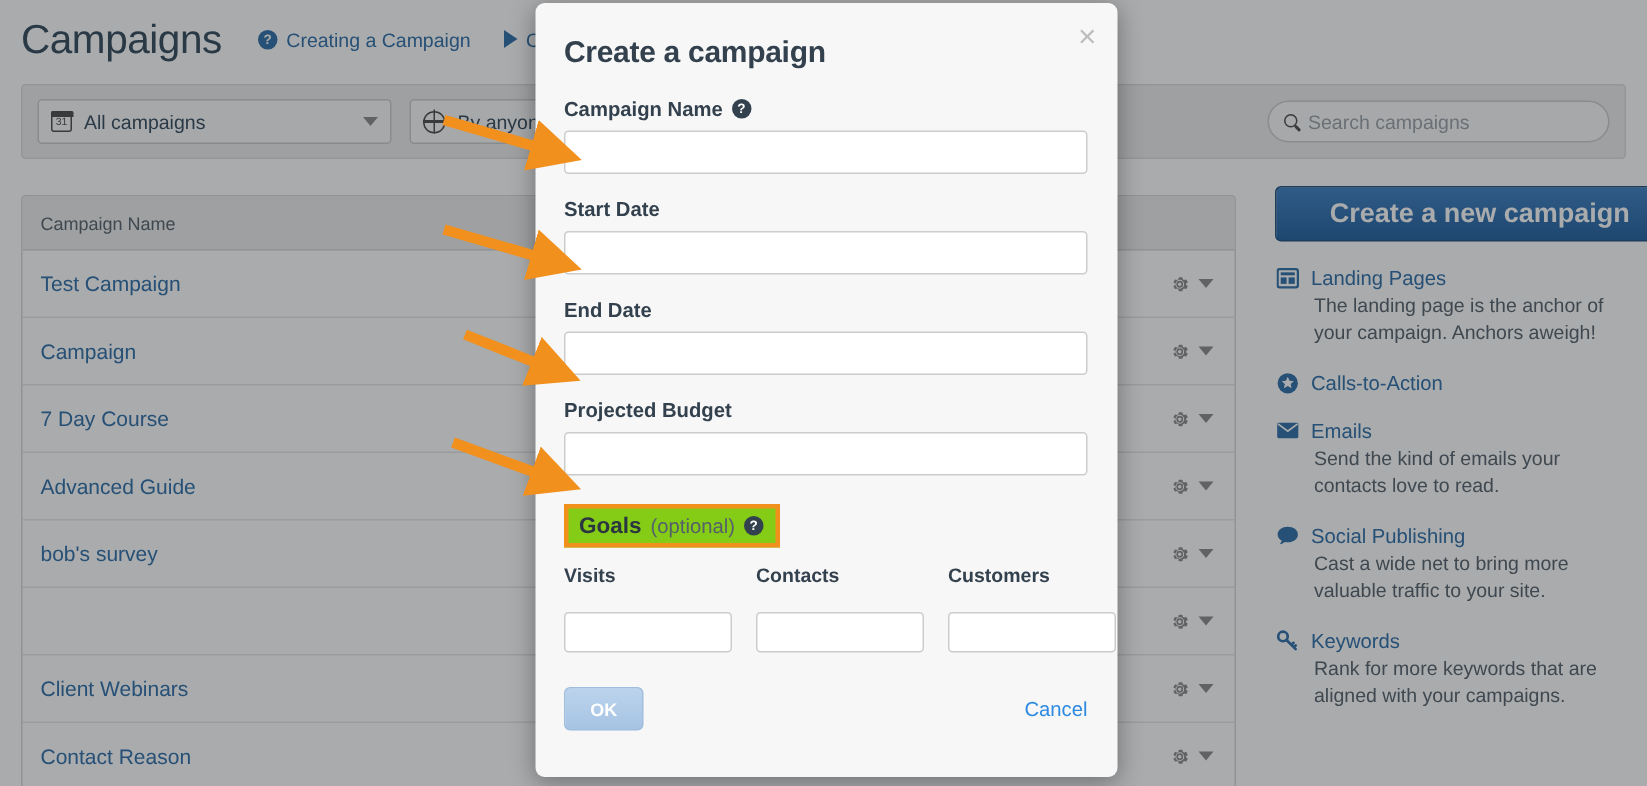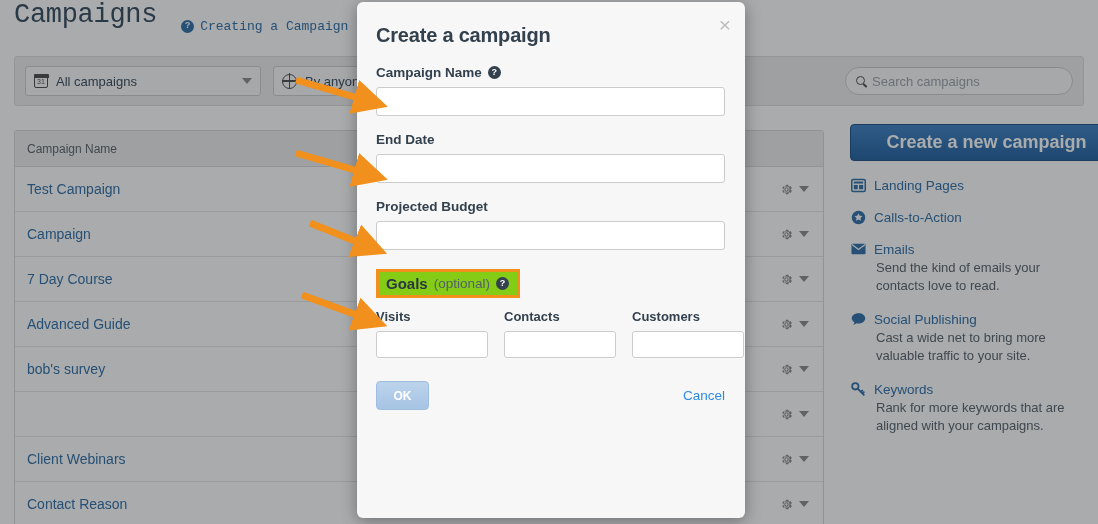--- a/index.html
+++ b/index.html
@@ -24,21 +24,21 @@
     position: absolute;
     inset: 0;
     background: #ffffff;
   }
 
   .page-header {
     position: absolute;
     left: 0; top: 0;
     width: 992px; height: 52px;
     display: flex;
-    font-family: Liberation Mono, monospace;
+    align-items: center;
   }
 
   .page-title {
     margin-left: 14px;
     font-size: 27px;
     color: #33475b;
     font-weight: normal;
     letter-spacing: -0.3px;
   }
 
@@ -414,21 +414,21 @@
 
   .goals-row {
     display: flex;
     gap: 16px;
   }
   .goal-col { width: 112px; }
   .goal-label {
     font-size: 13px;
     font-weight: bold;
     color: #33414e;
-    margin-bottom: 7px;
+    margin-bottom: 17px;
   }
   .goal-input {
     width: 112px; height: 27px;
     background: #ffffff;
     border: 1px solid #cccccc;
     border-radius: 3px;
     font-family: "Liberation Sans", sans-serif;
     font-size: 13px;
     color: #33414e;
     padding: 0 7px;
@@ -631,20 +631,21 @@
               <span class="side-ico">
                 <svg width="15" height="15" viewBox="0 0 16 16">
                   <rect x="0.8" y="1.5" width="14.4" height="13" rx="1.5" fill="none" stroke="#2d6ca8" stroke-width="1.6"></rect>
                   <rect x="3" y="3.8" width="10" height="2.1" fill="#2d6ca8"></rect>
                   <rect x="3" y="7.4" width="4.2" height="4.6" fill="#2d6ca8"></rect>
                   <rect x="8.6" y="7.4" width="4.4" height="4.6" fill="#2d6ca8"></rect>
                 </svg>
               </span>
               <a class="side-link">Landing Pages</a>
             </div>
+            <div class="side-desc">The landing page is the anchor of your campaign. Anchors aweigh!</div>
           </div>
           <div class="side-item">
             <div class="side-head">
               <span class="side-ico">
                 <svg width="15" height="15" viewBox="0 0 16 16">
                   <circle cx="8" cy="8" r="7.2" fill="#2d6ca8"></circle>
                   <path d="M8 3.4l1.3 2.8 3 .3-2.2 2 .6 3L8 10l-2.7 1.5.6-3-2.2-2 3-.3z" fill="#ffffff"></path>
                 </svg>
               </span>
               <a class="side-link">Calls-to-Action</a>
@@ -695,20 +696,23 @@
   <div class="modal">
 
     <div class="modal-close">×</div>
 
     <div class="modal-title">Create a campaign</div>
 
     <div id="modal-fields">
         <div class="field"><div class="field-label">
             <span>Campaign Name</span>
             <span class="ico-help-dark">?</span>
+          </div><input class="text-input" type="text" style=""></div>
+        <div class="field"><div class="field-label">
+            <span>Start Date</span>
           </div><input class="text-input" type="text" style=""></div>
         <div class="field"><div class="field-label">
             <span>End Date</span>
           </div><input class="text-input" type="text" style=""></div>
         <div class="field"><div class="field-label">
             <span>Projected Budget</span>
           </div><input class="text-input" type="text" style=""></div>
       </div>
 
     <div class="goals-badge">

